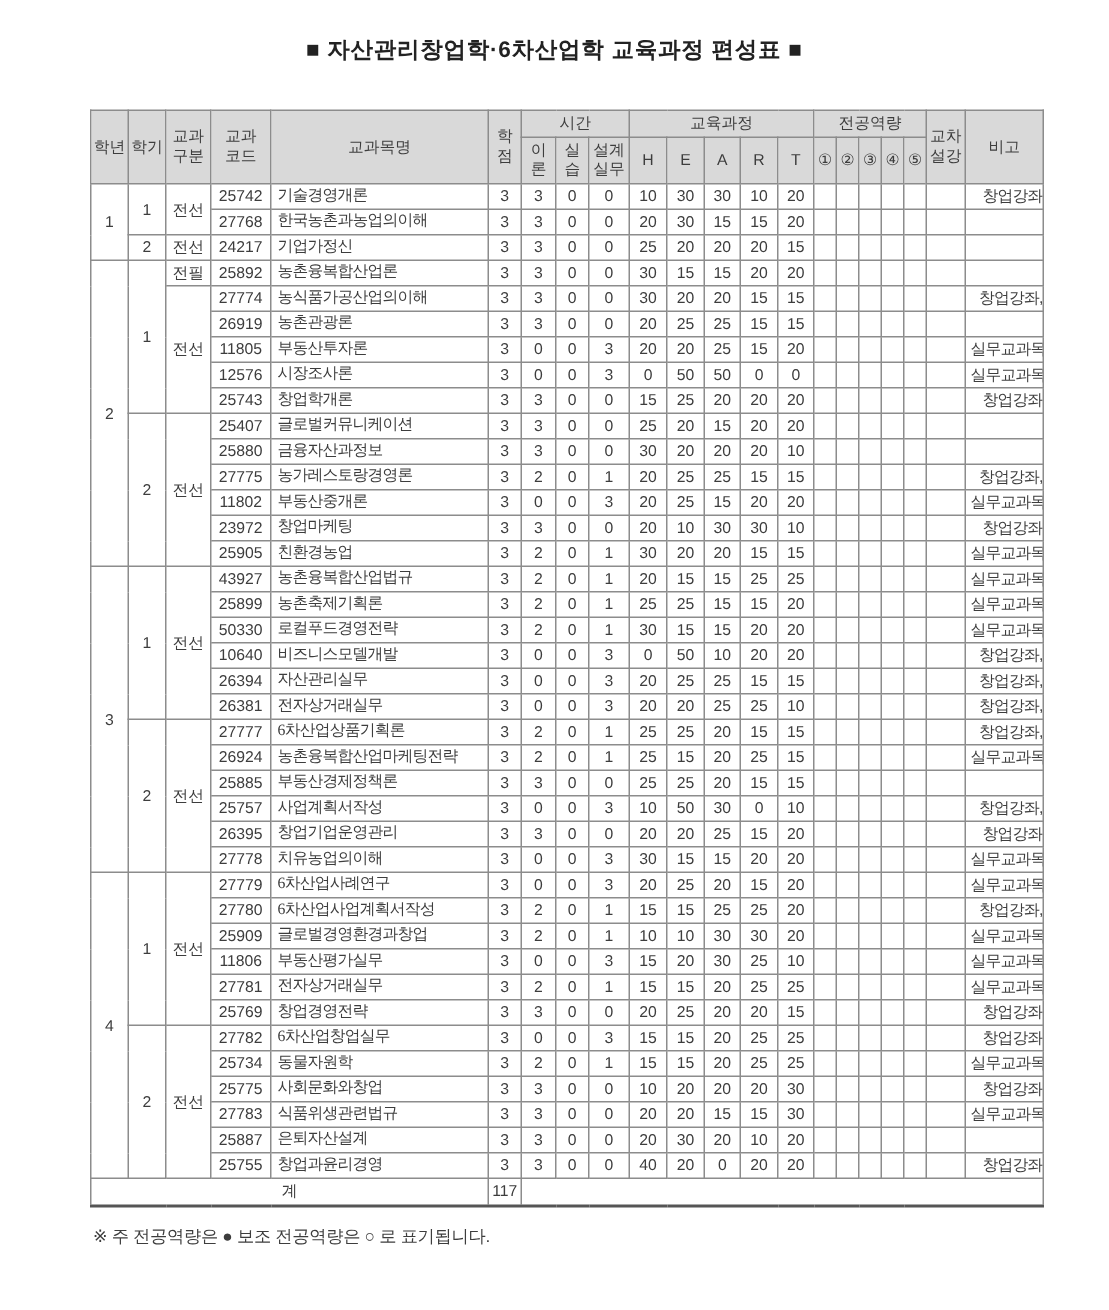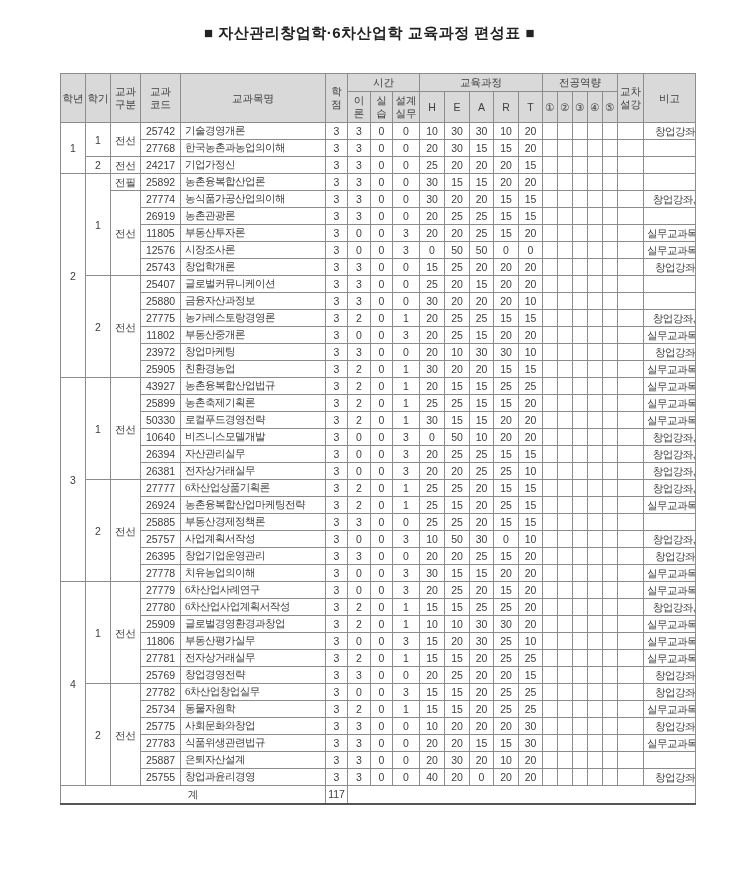--- a/index.html
+++ b/index.html
@@ -931,13 +931,14 @@
   <tfoot>
     <tr>
       <td colspan="5">계</td>
       <td>117</td>
       <td colspan="15"></td>
     </tr>
   </tfoot>
 </table>
 
 <div class="footnotes">
+  <div class="footnote">※  주 전공역량은 ● 보조 전공역량은 ○ 로 표기됩니다.</div>
 </div>
 
 </body></html>

